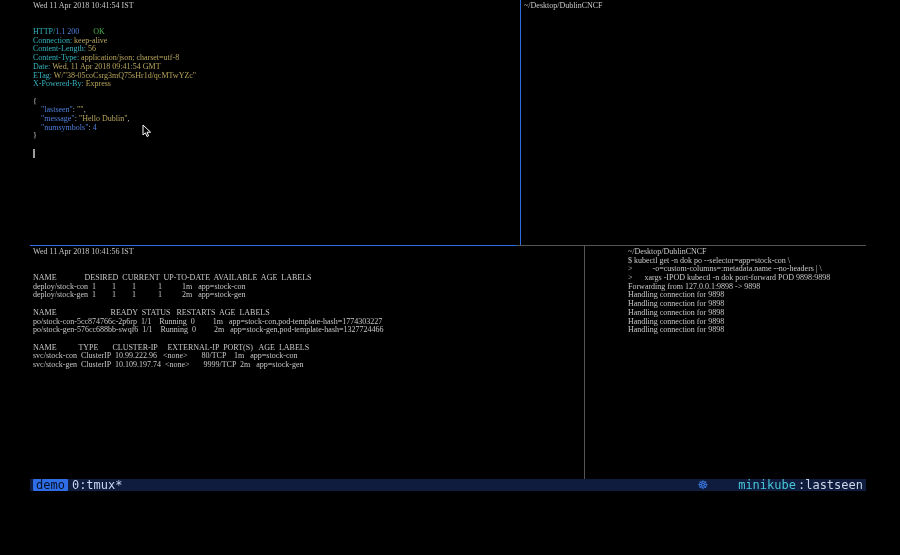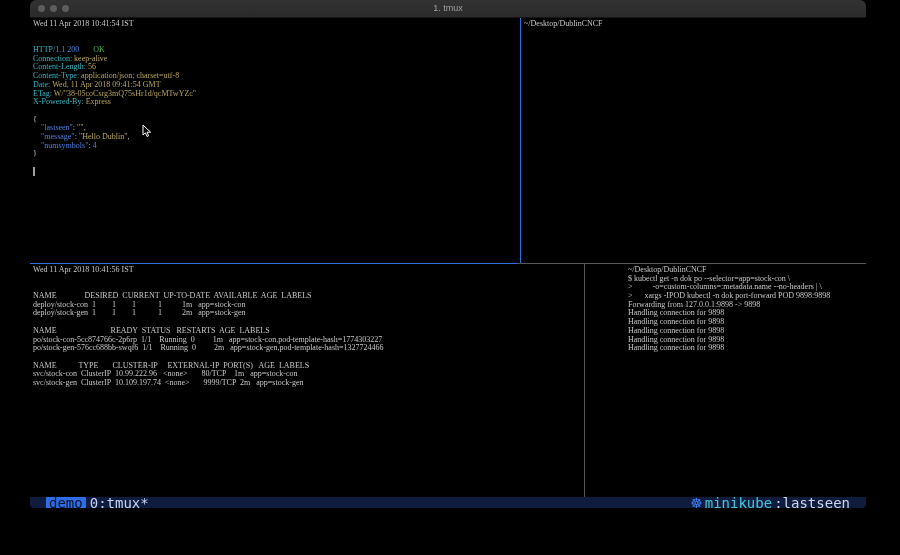--- a/index.html
+++ b/index.html
@@ -26,44 +26,36 @@
   .vdiv.gray{background:#555555;}
   .hdiv{height:1px;flex:none;background:linear-gradient(to right,#2e6de6 0,#2e6de6 487px,#555555 487px,#555555 100%);}
   .tline{height:8.7px;}
   .c-cyan{color:#35b5c1;}
   .c-blue{color:#4f7fdd;}
   .c-green{color:#4db24d;padding-left:12px;}
   .c-val{color:#b7a55c;}
   .c-cursor{background:#9e9e9e;color:#9e9e9e;}
   
   .statusbar{height:12px;background:#101c3e;display:flex;justify-content:space-between;align-items:center;
-             font-size:14px;line-height:12px;padding:0 16px;color:#c7d4f2;}
+             font-size:12px;line-height:12px;padding:0 3px;color:#c7d4f2;}
   .sb-left{display:flex;align-items:center;gap:4px;}
   .session{background:#2e6de6;color:#071226;padding:0 3px;border-radius:1px;}
   .winlabel{color:#c7d4f2;}
   .sb-right{display:flex;align-items:center;gap:2px;}
   .kicon{color:#3f7ff0;font-family:"DejaVu Sans",sans-serif;}
-  .kctx{color:#45c6d8;}
+  .kctx{color:#45c6d8;margin-left:28px;}
   .kns{color:#cdd6ea;}
   .mouse{position:absolute;left:112px;top:124px;}
 </style>
 </head>
 <body>
 
 <div class="page">
   <div class="window">
 
-    <div class="titlebar">
-      <div class="lights">
-        <span class="light"></span>
-        <span class="light"></span>
-        <span class="light"></span>
-      </div>
-      <div class="title">1. tmux</div>
-    </div>
 
     <div class="term">
       <div class="row top">
         <div class="pane tl"><div class="tline"><span>Wed 11 Apr 2018 10:41:54 IST</span></div><div class="tline"><span></span>&nbsp;</div><div class="tline"><span></span>&nbsp;</div><div class="tline"><span class="c-cyan">HTTP/</span><span class="c-blue">1.1</span><span> </span><span class="c-blue">200</span><span> </span><span class="c-green">OK</span></div><div class="tline"><span class="c-cyan">Connection:</span><span> </span><span class="c-val">keep-alive</span></div><div class="tline"><span class="c-cyan">Content-Length:</span><span> </span><span class="c-val">56</span></div><div class="tline"><span class="c-cyan">Content-Type:</span><span> </span><span class="c-val">application/json; charset=utf-8</span></div><div class="tline"><span class="c-cyan">Date:</span><span> </span><span class="c-val">Wed, 11 Apr 2018 09:41:54 GMT</span></div><div class="tline"><span class="c-cyan">ETag:</span><span> </span><span class="c-val">W/"38-05coCsrg3mQ75sHr1d/qcMTwYZc"</span></div><div class="tline"><span class="c-cyan">X-Powered-By:</span><span> </span><span class="c-val">Express</span></div><div class="tline"><span></span>&nbsp;</div><div class="tline"><span>{</span></div><div class="tline"><span>    </span><span class="c-blue">"lastseen"</span><span>: </span><span class="c-val">""</span><span>,</span></div><div class="tline"><span>    </span><span class="c-blue">"message"</span><span>: </span><span class="c-val">"Hello Dublin"</span><span>,</span></div><div class="tline"><span>    </span><span class="c-blue">"numsymbols"</span><span>: </span><span class="c-blue">4</span></div><div class="tline"><span>}</span></div><div class="tline"><span></span>&nbsp;</div><div class="tline"><span class="c-cursor"> </span></div></div>
         <div class="vdiv blue"></div>
         <div class="pane tr"><div class="tline"><span>~/Desktop/DublinCNCF</span></div></div>
       </div>
       <div class="hdiv"></div>
       <div class="row bottom">
         <div class="pane bl"><div class="tline"><span>Wed 11 Apr 2018 10:41:56 IST</span></div><div class="tline"><span></span>&nbsp;</div><div class="tline"><span></span>&nbsp;</div><div class="tline"><span>NAME              DESIRED  CURRENT  UP-TO-DATE  AVAILABLE  AGE  LABELS</span></div><div class="tline"><span>deploy/stock-con  1        1        1           1          1m   app=stock-con</span></div><div class="tline"><span>deploy/stock-gen  1        1        1           1          2m   app=stock-gen</span></div><div class="tline"><span></span>&nbsp;</div><div class="tline"><span>NAME                           READY  STATUS   RESTARTS  AGE  LABELS</span></div><div class="tline"><span>po/stock-con-5cc874766c-2p6rp  1/1    Running  0         1m   app=stock-con,pod-template-hash=1774303227</span></div><div class="tline"><span>po/stock-gen-576cc688bb-swqf6  1/1    Running  0         2m   app=stock-gen,pod-template-hash=1327724466</span></div><div class="tline"><span></span>&nbsp;</div><div class="tline"><span>NAME           TYPE       CLUSTER-IP     EXTERNAL-IP  PORT(S)   AGE  LABELS</span></div><div class="tline"><span>svc/stock-con  ClusterIP  10.99.222.96   &lt;none&gt;       80/TCP    1m   app=stock-con</span></div><div class="tline"><span>svc/stock-gen  ClusterIP  10.109.197.74  &lt;none&gt;       9999/TCP  2m   app=stock-gen</span></div></div>

